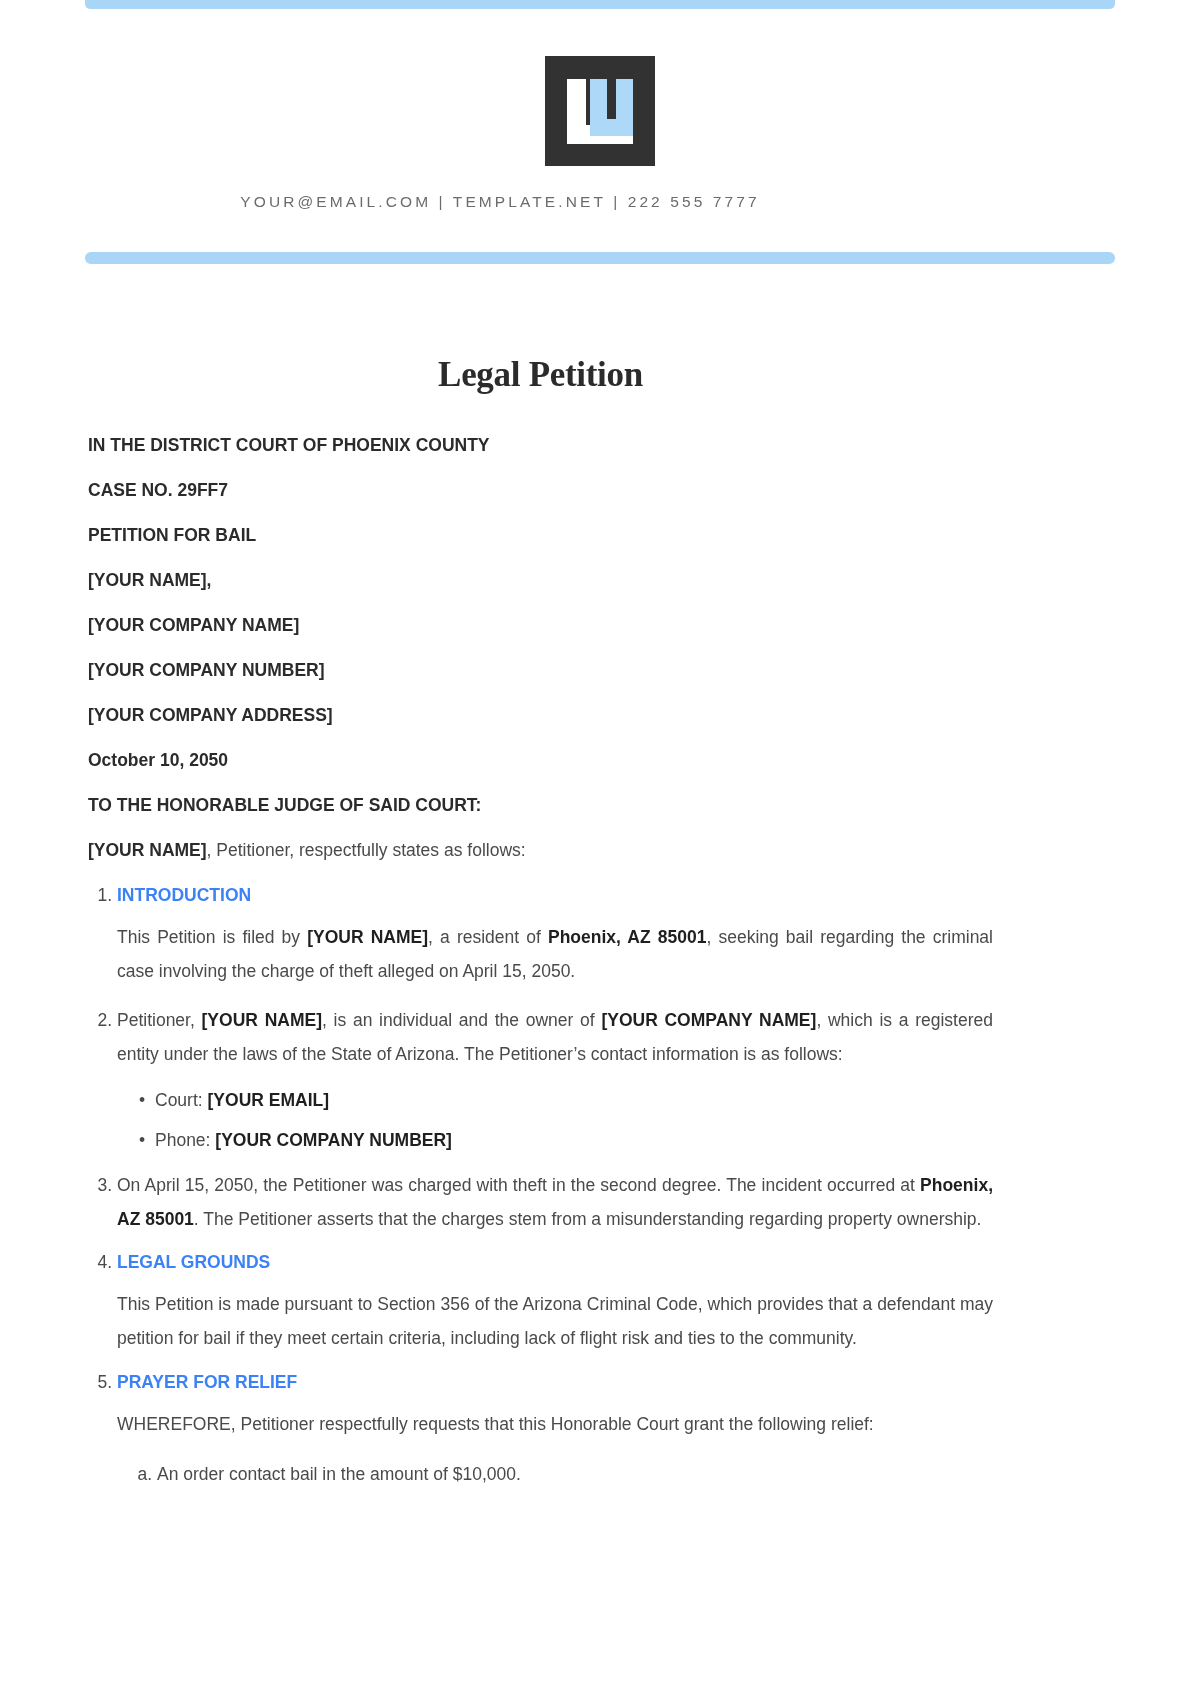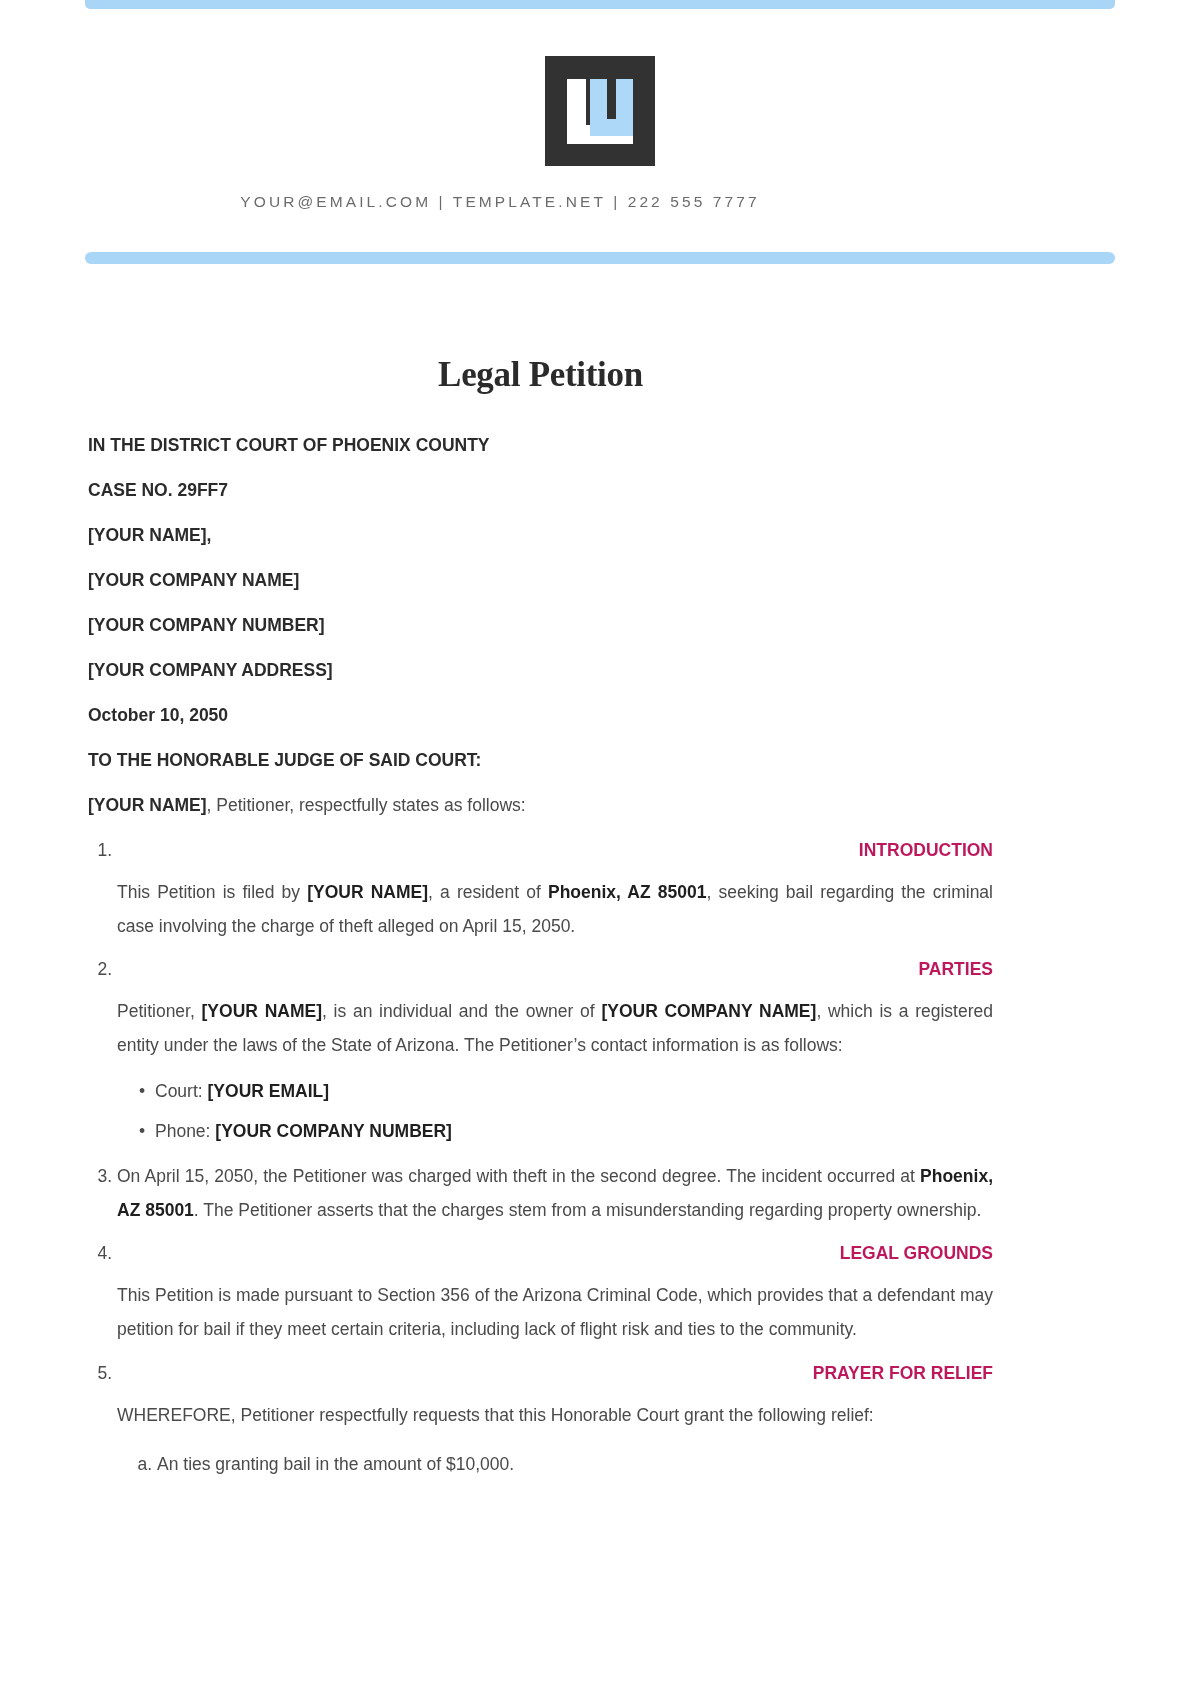--- a/index.html
+++ b/index.html
@@ -151,24 +151,23 @@
     color: #4a4a4a;
     margin: 0 0 8px 0;
   }
   ol.sections > li::marker {
     color: #4a4a4a;
     font-weight: 400;
   }
   .sec-title {
     font-size: 17.5px;
     font-weight: bold;
-    color: #be185d;
+    color: #3b82f6;
     line-height: 1.25;
     margin-bottom: 14px;
-    text-align: right;
   }
   .sec-body {
     font-size: 17.5px;
     font-weight: 400;
     color: #4a4a4a;
     line-height: 1.93;
     text-align: justify;
     margin: 0 0 16px 0;
   }
   .sec-body b {
@@ -229,53 +228,53 @@
 
 <div class="bar-bottom"></div>
 
 <div class="doc">
 
   <h1 class="doc-title">Legal Petition</h1>
 
   <div>
     <div class="head-line">IN THE DISTRICT COURT OF PHOENIX COUNTY</div>
     <div class="head-line">CASE NO. 29FF7</div>
+    <div class="head-line">PETITION FOR BAIL</div>
     <div class="head-line">[YOUR NAME],</div>
     <div class="head-line">[YOUR COMPANY NAME]</div>
     <div class="head-line">[YOUR COMPANY NUMBER]</div>
     <div class="head-line">[YOUR COMPANY ADDRESS]</div>
     <div class="head-line">October 10, 2050</div>
     <div class="head-line">TO THE HONORABLE JUDGE OF SAID COURT:</div>
     <div class="head-line mixed">
       <b>[YOUR NAME]</b><span>, Petitioner, respectfully states as follows:</span>
     </div>
   </div>
 
   <ol class="sections" id="sections-list">
       <li>
         <div class="sec-title">INTRODUCTION</div>
         <p class="sec-body"><span>This Petition is filed by </span><b>[YOUR NAME]</b><span>, a resident of </span><b>Phoenix, AZ 85001</b><span>, seeking bail regarding the criminal case involving the charge of theft alleged on April 15, 2050.</span></p>
       </li>
       <li>
-        <div class="sec-title">PARTIES</div>
         <p class="sec-body"><span>Petitioner, </span><b>[YOUR NAME]</b><span>, is an individual and the owner of </span><b>[YOUR COMPANY NAME]</b><span>, which is a registered entity under the laws of the State of Arizona. The Petitioner’s contact information is as follows:</span></p>
         <ul class="subbullets">
           <li><span>Court: </span><b>[YOUR EMAIL]</b></li>
           <li><span>Phone: </span><b>[YOUR COMPANY NUMBER]</b></li>
         </ul>
       </li>
       <li>
         <p class="sec-body"><span>On April 15, 2050, the Petitioner was charged with theft in the second degree. The incident occurred at </span><b>Phoenix, AZ 85001</b><span>. The Petitioner asserts that the charges stem from a misunderstanding regarding property ownership.</span></p>
       </li>
       <li>
         <div class="sec-title">LEGAL GROUNDS</div>
         <p class="sec-body"><span>This Petition is made pursuant to Section 356 of the Arizona Criminal Code, which provides that a defendant may petition for bail if they meet certain criteria, including lack of flight risk and ties to the community.</span></p>
       </li>
       <li>
         <div class="sec-title">PRAYER FOR RELIEF</div>
         <p class="sec-body"><span>WHEREFORE, Petitioner respectfully requests that this Honorable Court grant the following relief:</span></p>
         <ol class="reliefs">
-          <li>An ties granting bail in the amount of $10,000.</li>
+          <li>An order contact bail in the amount of $10,000.</li>
         </ol>
       </li>
     </ol>
 
 </div>
 
 </body></html>

